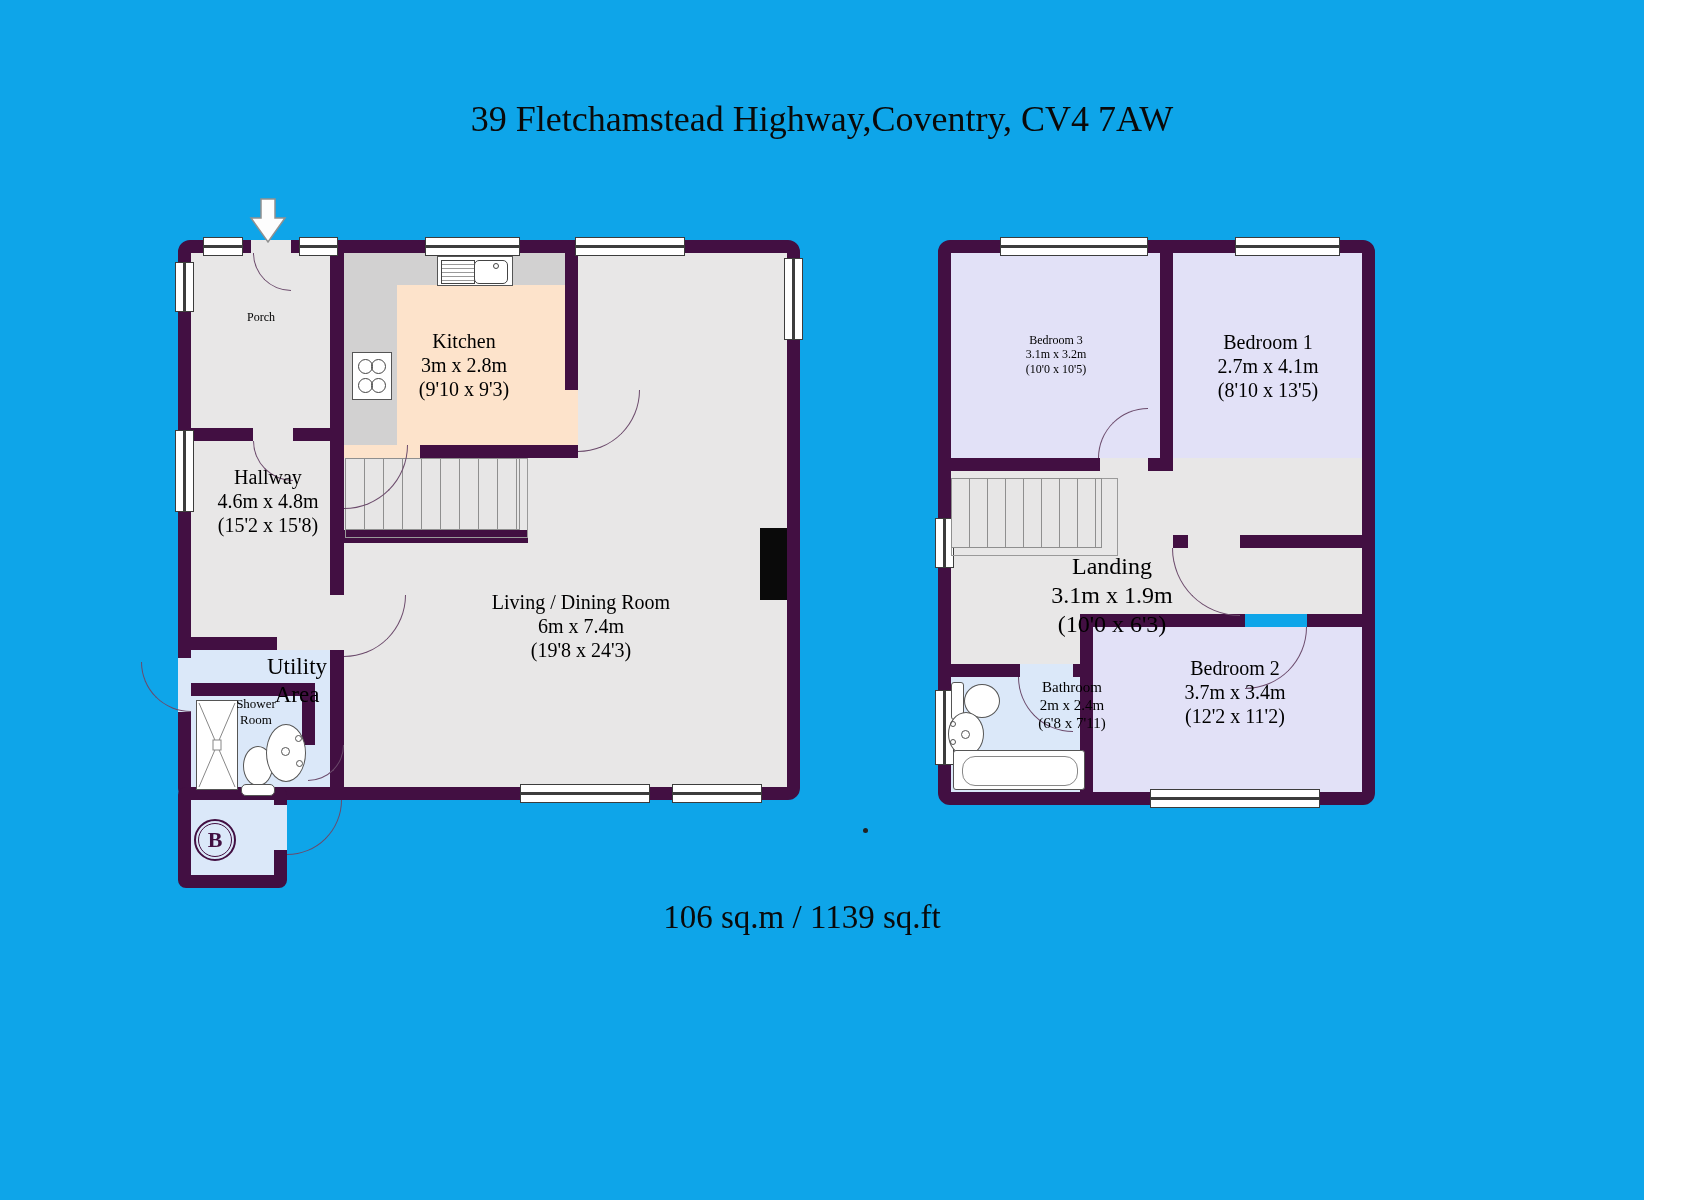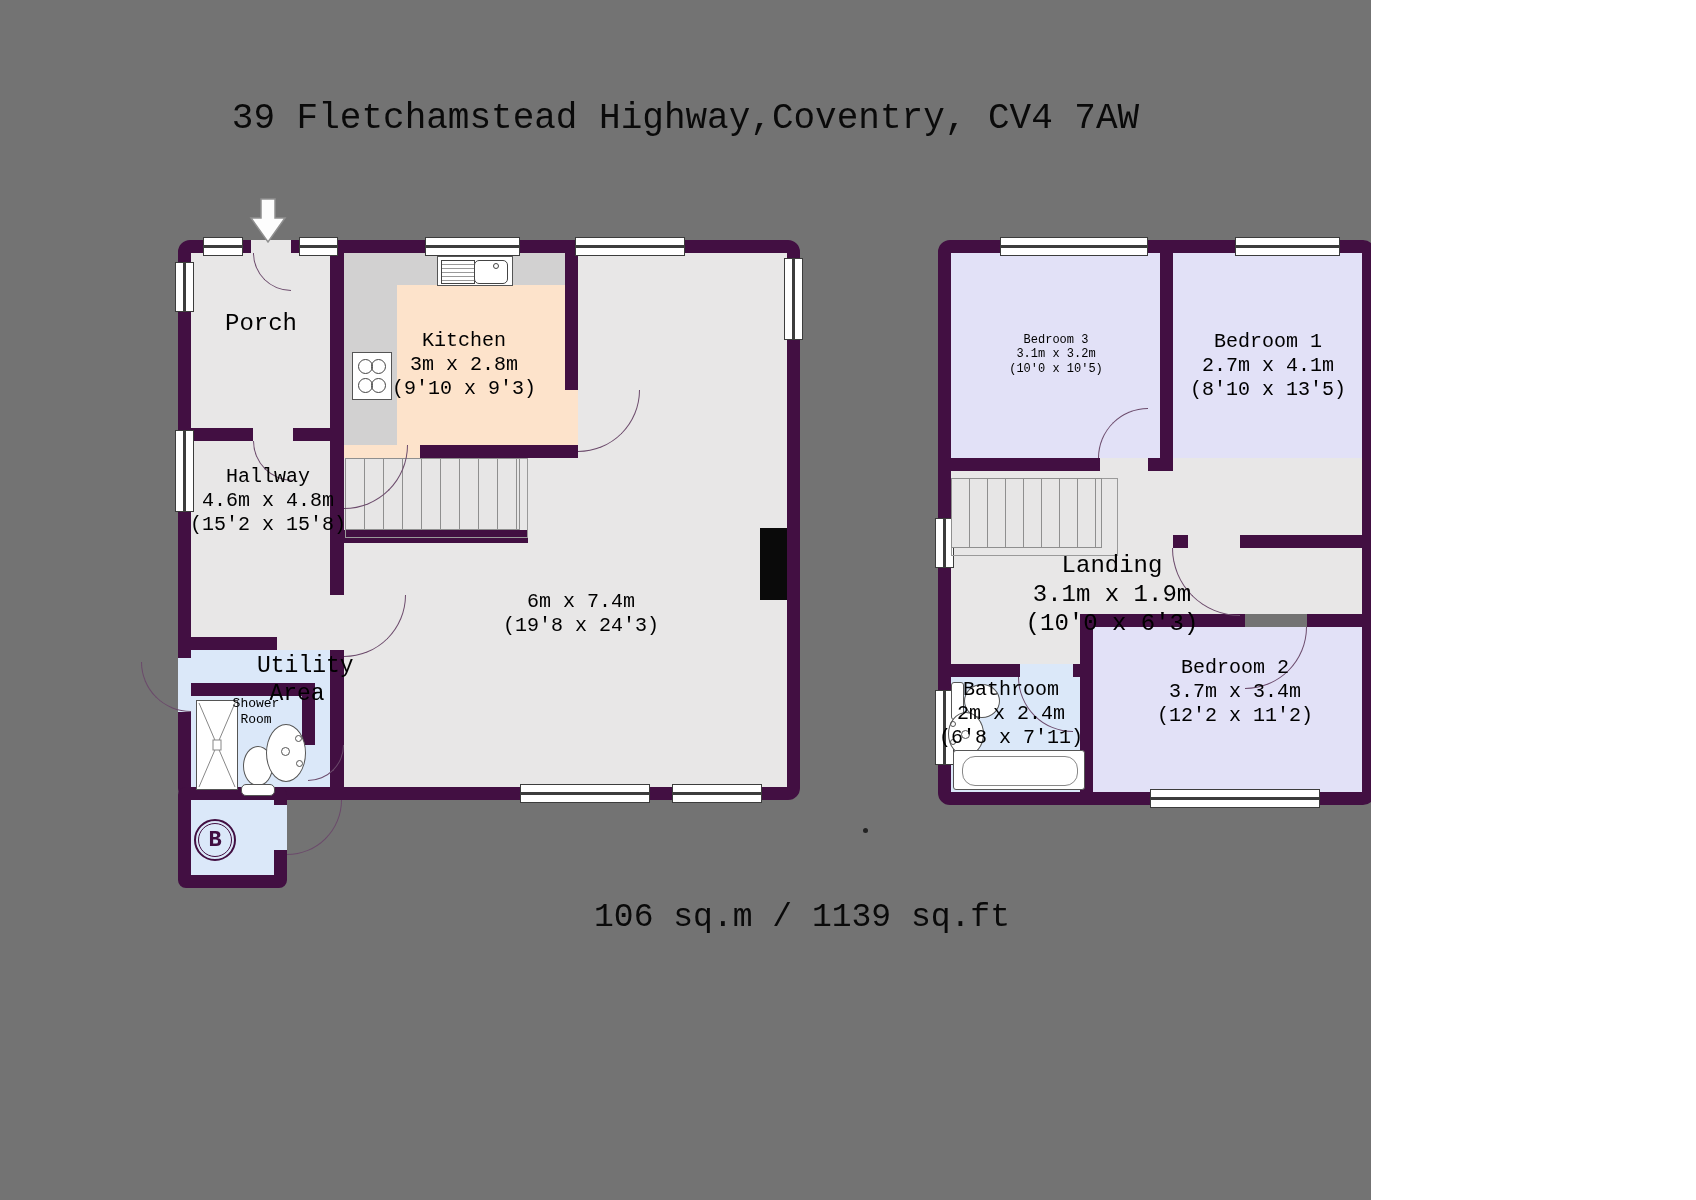--- a/index.html
+++ b/index.html
@@ -1,17 +1,17 @@
 <!DOCTYPE html>
 <html style="--wall: #420f42; --door: #6b4a6b; --room_gray: #e8e7e7; --counter_gray: #d2d1d1; --kitchen_peach: #fde3cb; --wet_blue: #dbe8f9; --bedroom_lavender: #e2e1f7;"><head>
 <meta charset="utf-8">
 <style>
   html,body{margin:0;padding:0;background:#fff;}
-  #canvas{position:relative;width:1371px;height:1200px;background:#737373;overflow:hidden;
-          font-family:Liberation Mono, monospace;color:#000;}
+  #canvas{position:relative;width:1644px;height:1200px;background:#0ea5e9;overflow:hidden;
+          font-family:Liberation Serif, serif;color:#000;}
   .frame{position:absolute;border:13px solid var(--wall);box-sizing:border-box;background:transparent;}
   .wall{position:absolute;background:var(--wall);}
   .fill{position:absolute;}
   .win{position:absolute;box-sizing:border-box;}
   .win.h{background:linear-gradient(to bottom,#fff 0 40%,#3c3c3c 40% 57%,#fff 57% 100%);border:1.5px solid #3c3c3c;}
   .win.v{background:linear-gradient(to right,#fff 0 40%,#3c3c3c 40% 57%,#fff 57% 100%);border:1.5px solid #3c3c3c;}
   .arc{position:absolute;box-sizing:border-box;}
   .arc.br{border-right:1.3px solid var(--door);border-bottom:1.3px solid var(--door);border-bottom-right-radius:100%;}
   .arc.bl{border-left:1.3px solid var(--door);border-bottom:1.3px solid var(--door);border-bottom-left-radius:100%;}
   .arc.tl{border-left:1.3px solid var(--door);border-top:1.3px solid var(--door);border-top-left-radius:100%;}
@@ -115,34 +115,35 @@
     <div style="position:absolute;left:14px;top:22px;width:7px;height:7px;border:1px solid #555;border-radius:50%;"></div>
     <div style="position:absolute;right:3px;top:10px;width:5px;height:5px;border:1px solid #555;border-radius:50%;"></div>
     <div style="position:absolute;right:2px;bottom:14px;width:5px;height:5px;border:1px solid #555;border-radius:50%;"></div>
   </div>
 
   <div class="bcirc" style="left:194px;top:819px;width:42px;height:42px;">
     <div class="inner"></div>
     <div class="bletter">B</div>
   </div>
 
-  <div class="lbl" style="left:261px;top:310px;font-size:24px;">
+  <div class="lbl" style="left:261px;top:310px;font-size:12px;">
     <div>Porch</div>
   </div>
   <div class="lbl" style="left:464px;top:329px;font-size:20px;">
     <div>Kitchen</div>
     <div>3m x 2.8m</div>
     <div>(9'10 x 9'3)</div>
   </div>
   <div class="lbl" style="left:268px;top:465px;font-size:20px;">
     <div>Hallway</div>
     <div>4.6m x 4.8m</div>
     <div>(15'2 x 15'8)</div>
   </div>
   <div class="lbl wrap" style="left:581px;top:590px;font-size:20px;width:180px;">
+    <div>Living / Dining Room</div>
     <div>6m x 7.4m</div>
     <div>(19'8 x 24'3)</div>
   </div>
   <div class="lbl wrap" style="left:297px;top:653px;font-size:23px;width:80px;">
     <div>Utility Area</div>
   </div>
   <div class="lbl wrap" style="left:256px;top:696px;font-size:13px;width:70px;">
     <div>Shower Room</div>
   </div>
 
@@ -199,21 +200,21 @@
   <div class="lbl" style="left:1268px;top:330px;font-size:20px;">
     <div>Bedroom 1</div>
     <div>2.7m x 4.1m</div>
     <div>(8'10 x 13'5)</div>
   </div>
   <div class="lbl" style="left:1112px;top:552px;font-size:24px;">
     <div>Landing</div>
     <div>3.1m x 1.9m</div>
     <div>(10'0 x 6'3)</div>
   </div>
-  <div class="lbl" style="left:1011px;top:678px;font-size:20px;">
+  <div class="lbl" style="left:1072px;top:678px;font-size:15px;">
     <div>Bathroom</div>
     <div>2m x 2.4m</div>
     <div>(6'8 x 7'11)</div>
   </div>
   <div class="lbl" style="left:1235px;top:656px;font-size:20px;">
     <div>Bedroom 2</div>
     <div>3.7m x 3.4m</div>
     <div>(12'2 x 11'2)</div>
   </div>
 

